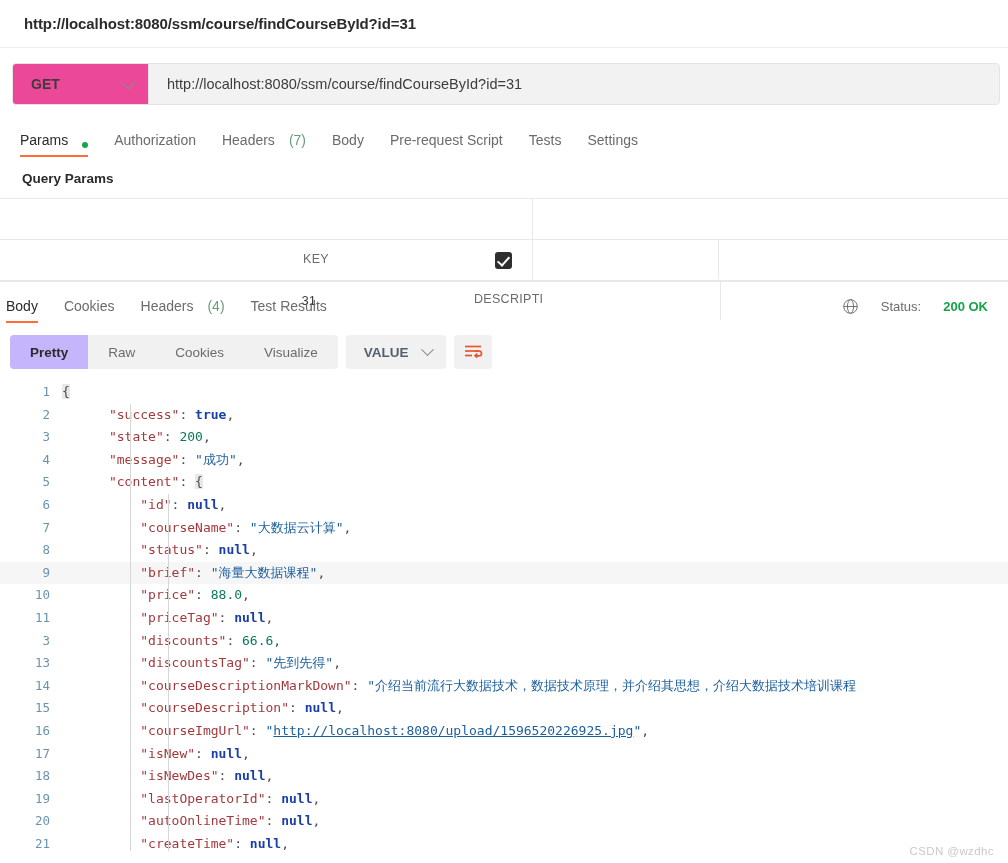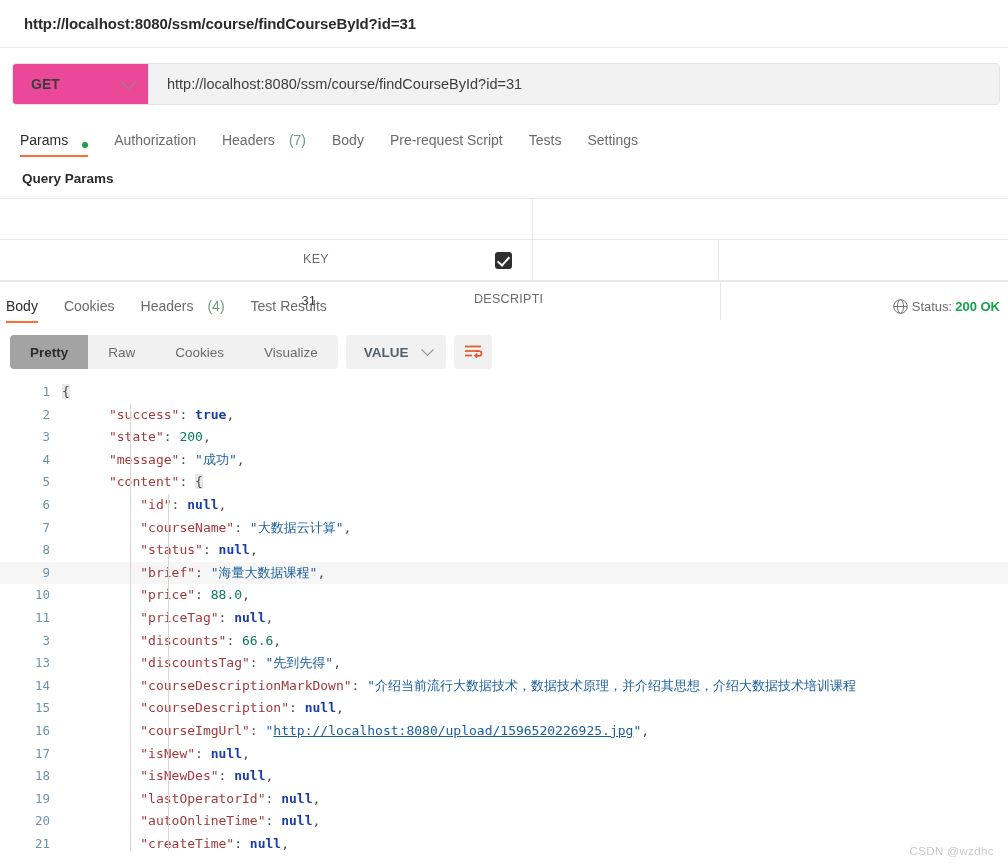--- a/index.html
+++ b/index.html
@@ -175,22 +175,22 @@
     align-items: flex-end;
     height: 36px;
     padding-left: 6px;
     margin-top: 5px;
   }
   .resp-tabs { display: flex; align-items: flex-end; }
   .stat-wrap {
     margin-left: auto;
     display: flex;
     align-items: center;
-    gap: 3px;
-    padding-right: 8px;
+    gap: 22px;
+    padding-right: 20px;
     padding-bottom: 8px;
   }
   .stat-text { font-size: 13px; color: #6b6b6b; }
   .stat-code { color: #16a34a; font-weight: bold; }
   .globe { width: 17px; height: 17px; }
 
   
   .viewer-tools {
     display: flex;
     align-items: center;
@@ -206,21 +206,21 @@
   }
   .seg-item {
     padding: 0 20px;
     display: flex;
     align-items: center;
     font-size: 13.5px;
     color: #6b6b6b;
     cursor: pointer;
   }
   .seg-item.active {
-    background: #a3a3a3;
+    background: #c4b5fd;
     color: #2b2b2b;
     font-weight: bold;
   }
   .fmt-box {
     display: flex;
     align-items: center;
     gap: 14px;
     background: #f1f1f1;
     border-radius: 4px;
     height: 34px;

